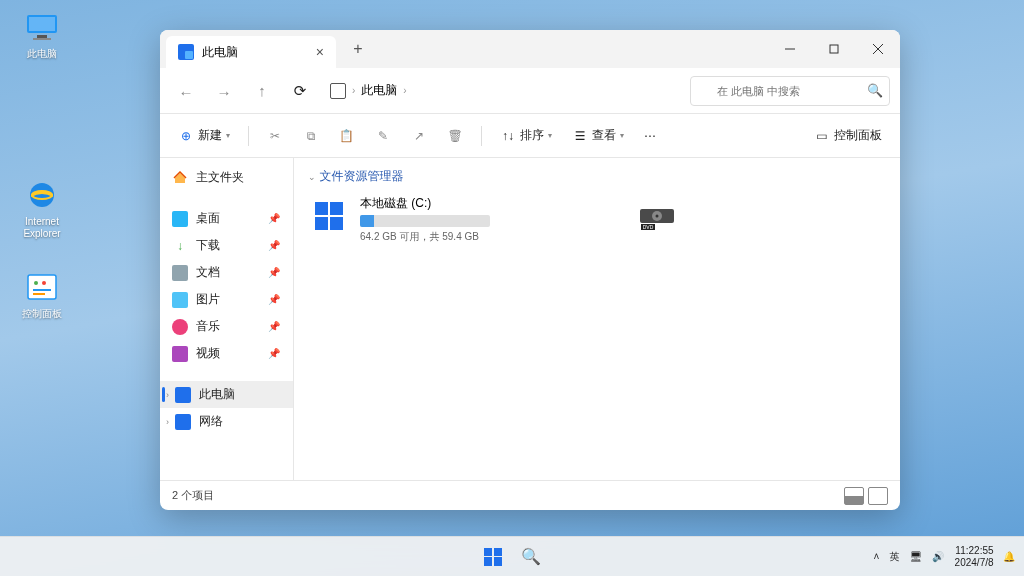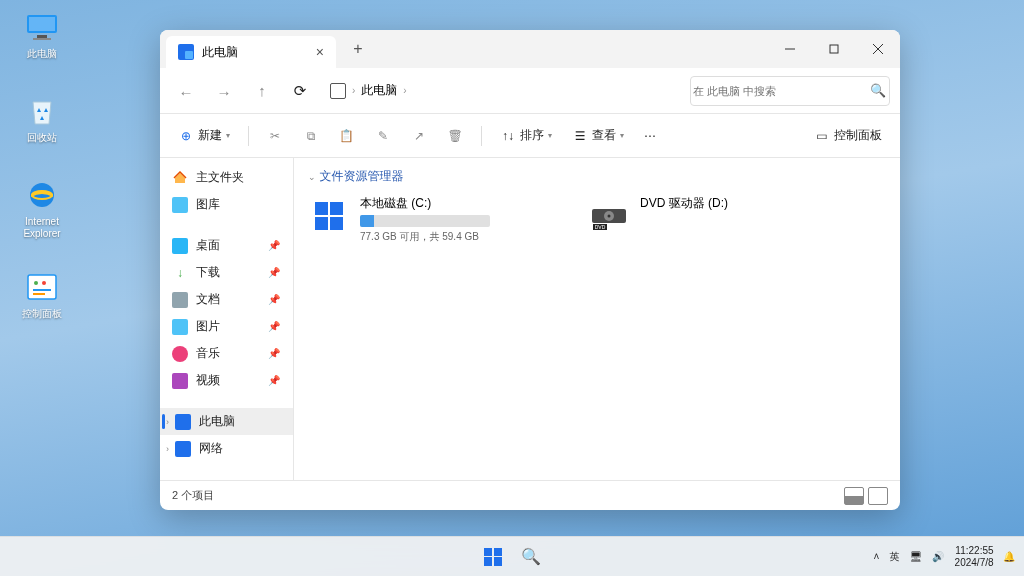--- a/index.html
+++ b/index.html
@@ -21,21 +21,21 @@
 .new-tab { width: 28px; height: 28px; display: flex; align-items: center; justify-content: center; color: #555; margin-left: 8px; cursor: pointer; font-size: 16px; }
 .window-controls { margin-left: auto; display: flex; }
 .wc-btn { width: 44px; height: 38px; display: flex; align-items: center; justify-content: center; cursor: pointer; color: #333; }
 
 .navbar { display: flex; align-items: center; height: 46px; padding: 0 10px; gap: 6px; border-bottom: 1px solid #e6e6e6; }
 .nav-btn { width: 32px; height: 32px; display: flex; align-items: center; justify-content: center; color: #888; cursor: pointer; border-radius: 4px; font-size: 15px; }
 .nav-btn.enabled { color: #222; }
 .breadcrumb { display: flex; align-items: center; gap: 6px; flex: 1; padding: 0 8px; font-size: 12px; }
 .bc-icon { width: 16px; height: 16px; border: 1.5px solid #555; border-radius: 2px; }
 .bc-chevron { color: #999; font-size: 10px; }
-.search-box { width: 200px; height: 30px; display: flex; align-items: center; padding: 0 2px; border: 1px solid #ddd; border-radius: 4px; gap: 8px; }
+.search-box { width: 200px; height: 30px; display: flex; align-items: center; padding: 0 26px; border: 1px solid #ddd; border-radius: 4px; gap: 8px; }
 .search-box input { border: none; outline: none; flex: 1; font-size: 11px; color: #888; background: transparent; }
 .search-box .sicon { color: #666; font-size: 13px; }
 
 .toolbar { display: flex; align-items: center; height: 44px; padding: 0 10px; gap: 4px; border-bottom: 1px solid #e6e6e6; }
 .tb-btn { display: flex; align-items: center; gap: 4px; padding: 5px 8px; font-size: 12px; color: #888; cursor: pointer; border-radius: 4px; }
 .tb-btn.enabled { color: #222; }
 .tb-icon { width: 16px; height: 16px; display: flex; align-items: center; justify-content: center; }
 .tb-sep { width: 1px; height: 20px; background: #ddd; margin: 0 6px; }
 .tb-right { margin-left: auto; display: flex; align-items: center; gap: 6px; }
 
@@ -45,21 +45,21 @@
 .sb-item.selected { background: #eeeeee; }
 .sb-item.selected::before { content: ""; position: absolute; left: 2px; top: 6px; bottom: 6px; width: 3px; background: #1f6feb; border-radius: 2px; }
 .sb-item .pin { margin-left: auto; color: #888; font-size: 10px; }
 .sb-item .chev { color: #888; font-size: 9px; margin-right: -2px; margin-left: -6px; }
 .sb-gap { height: 14px; }
 .sb-icon { width: 16px; height: 16px; display: flex; align-items: center; justify-content: center; border-radius: 2px; }
 
 .content { flex: 1; padding: 10px 14px; position: relative; }
 .group-header { display: flex; align-items: center; gap: 4px; font-size: 12px; color: #2b5bb0; margin-bottom: 10px; }
 .group-chev { font-size: 9px; color: #888; }
-.drives { display: flex; gap: 30px; }
+.drives { display: flex; gap: 30px; justify-content: space-between; }
 .drive { display: flex; gap: 10px; width: 250px; cursor: pointer; }
 .drive-icon { width: 42px; height: 42px; display: flex; align-items: center; justify-content: center; }
 .drive-info { display: flex; flex-direction: column; gap: 3px; font-size: 11px; }
 .drive-name { font-size: 12px; }
 .drive-bar { width: 130px; height: 12px; background: #e0e0e0; position: relative; border-radius: 2px; overflow: hidden; }
 .drive-bar-fill { position: absolute; left: 0; top: 0; bottom: 0; background: #4098e8; }
 .drive-status { color: #666; font-size: 10px; }
 
 .statusbar { height: 30px; border-top: 1px solid #e6e6e6; display: flex; align-items: center; padding: 0 12px; font-size: 11px; color: #444; }
 .sb-icons { margin-left: auto; display: flex; gap: 4px; }
@@ -88,29 +88,20 @@
   <div class="desktop-icon" style="left:14px;top:10px">
     <div class="icon-box">
         <svg width="34" height="28" viewBox="0 0 34 28">
           <rect x="2" y="2" width="30" height="18" rx="2" fill="#2196f3"></rect>
           <rect x="4" y="4" width="26" height="14" fill="#64b5f6"></rect>
           <rect x="12" y="22" width="10" height="3" fill="#555"></rect>
           <rect x="8" y="25" width="18" height="2" fill="#888"></rect>
         </svg>
       </div>
     <span>此电脑</span>
-  </div>
-  <div class="desktop-icon" style="left:14px;top:94px">
-    <div class="icon-box">
-        <svg width="30" height="34" viewBox="0 0 30 34">
-          <path d="M6 8 L24 8 L22 30 L8 30 Z" fill="#e8f4fb" stroke="#a8c8dc" stroke-width="1"></path>
-          <path d="M12 14 L10 18 L14 18 Z M19 14 L17 18 L21 18 Z M15 22 L13 26 L17 26 Z" fill="#1e88e5"></path>
-        </svg>
-      </div>
-    <span>回收站</span>
   </div>
   <div class="desktop-icon" style="left:14px;top:178px">
     <div class="icon-box">
         <svg width="32" height="32" viewBox="0 0 32 32">
           <circle cx="16" cy="16" r="12" fill="#1e88e5"></circle>
           <path d="M5 18 Q16 12 27 18 L27 15 Q16 8 5 15 Z" fill="#ffca28"></path>
           <ellipse cx="16" cy="16" rx="10" ry="4" fill="none" stroke="#ffca28" stroke-width="2"></ellipse>
         </svg>
       </div>
     <span>Internet Explorer</span>
@@ -227,24 +218,20 @@
   <div class="body-area">
     <div class="sidebar">
       <div class="sb-item">
         <div class="sb-icon">
             <svg width="14" height="14" viewBox="0 0 14 14">
               <path d="M7 2 L12 7 L12 12 L2 12 L2 7 Z" fill="#ffb74d"></path>
               <path d="M1 7 L7 1 L13 7" fill="none" stroke="#e65100" stroke-width="1.5"></path>
             </svg>
           </div>
         <span>主文件夹</span>
-      </div>
-      <div class="sb-item">
-        <div class="sb-icon" style="background:#4fc3f7"></div>
-        <span>图库</span>
       </div>
       <div class="sb-gap"></div>
       <div class="sb-item">
         <div class="sb-icon" style="background:#29b6f6"></div>
         <span>桌面</span>
         <span class="pin">📌</span>
       </div>
       <div class="sb-item">
         <div class="sb-icon" style="color:#4caf50">↓</div>
         <span>下载</span>
@@ -296,36 +283,33 @@
                 <div></div>
                 <div></div>
                 <div></div>
               </div>
           </div>
           <div class="drive-info">
             <span class="drive-name">本地磁盘 (C:)</span>
             <div class="drive-bar">
                 <div class="drive-bar-fill" style="width:11%"></div>
               </div>
-            <span class="drive-status">77.3 GB 可用，共 59.4 GB</span>
+            <span class="drive-status">64.2 GB 可用，共 59.4 GB</span>
           </div>
         </div>
         <div class="drive">
           <div class="drive-icon">
             <svg width="38" height="30" viewBox="0 0 38 30">
                 <rect x="2" y="8" width="34" height="14" rx="2" fill="#4a4a4a"></rect>
                 <circle cx="19" cy="15" r="5" fill="#888"></circle>
                 <circle cx="19" cy="15" r="1.5" fill="#333"></circle>
                 <rect x="3" y="23" width="14" height="6" fill="#222"></rect>
                 <text x="10" y="28" fill="#fff" font-size="5" text-anchor="middle">DVD</text>
               </svg>
           </div>
-          <div class="drive-info">
-            <span class="drive-name">DVD 驱动器 (D:)</span>
-          </div>
         </div>
       </div>
     </div>
   </div>
 
   <div class="statusbar">
     <span>2 个项目</span>
     <div class="sb-icons">
       <div class="sb-view" style="background:linear-gradient(#fff 50%,#888 50%)"></div>
       <div class="sb-view"></div>

